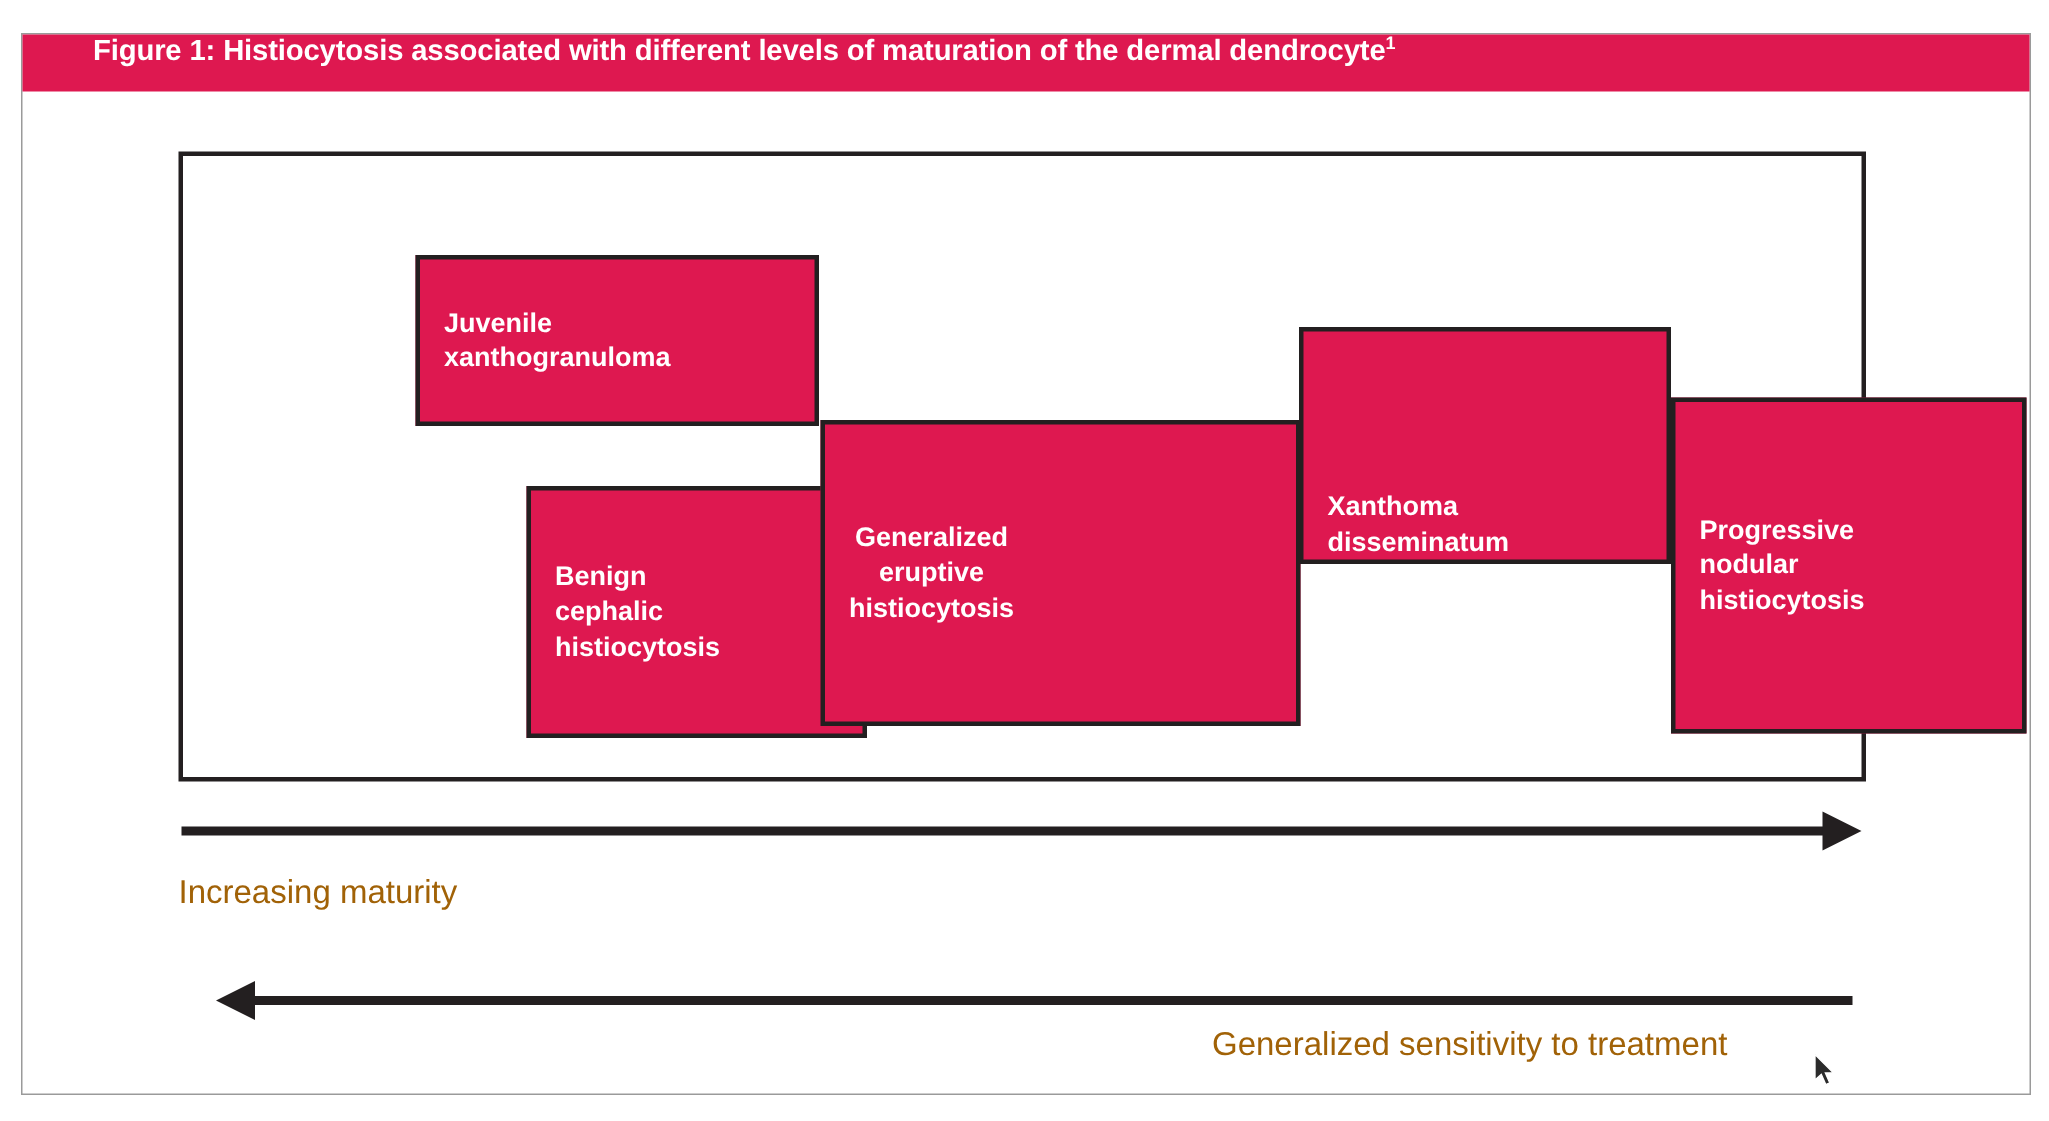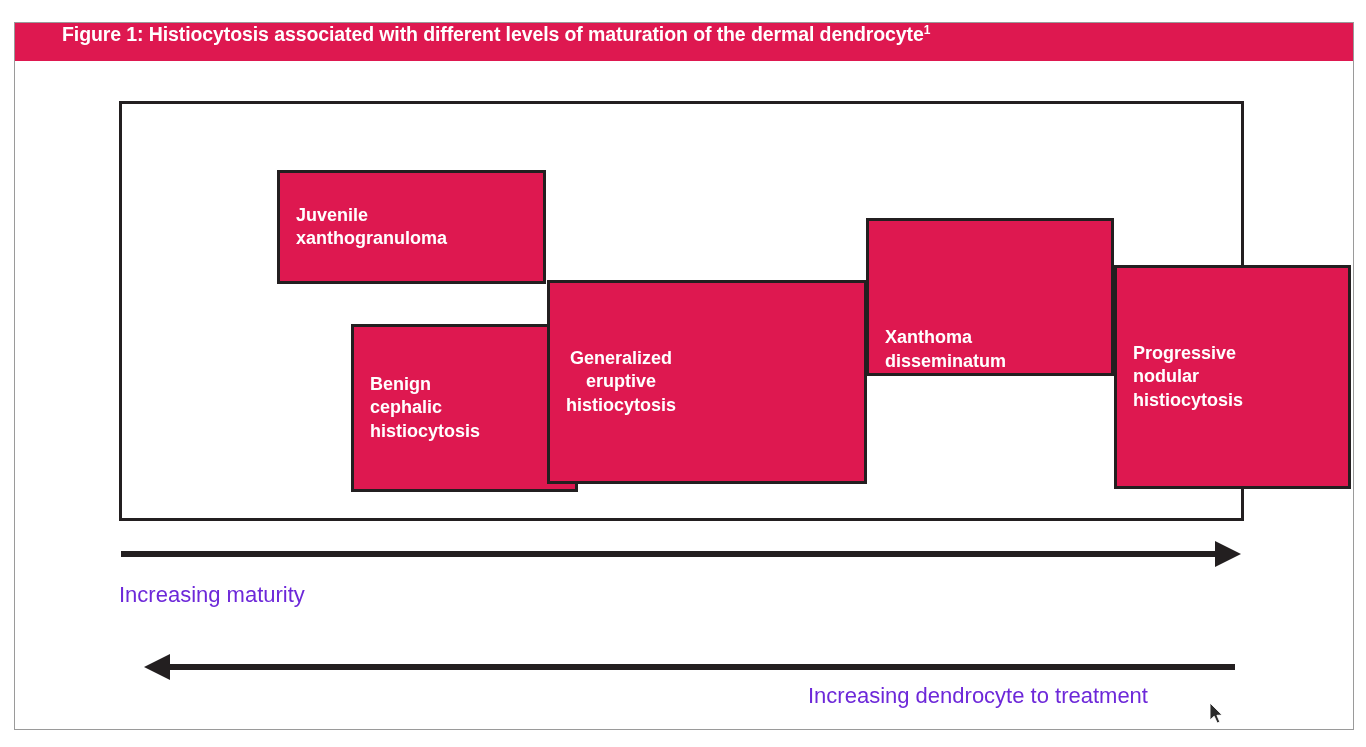--- a/index.html
+++ b/index.html
@@ -127,21 +127,21 @@
   }
 
   .arrow-maturity .arrow-line { left: 106px; top: 490px; width: 1095px; }
   .arrow-maturity .arrow-head { left: 1200px; top: 480px; }
 
   .arrow-sensitivity .arrow-line { left: 155px; top: 603px; width: 1065px; }
   .arrow-sensitivity .arrow-head { left: 129px; top: 593px; }
 
   .axis-label {
     position: absolute;
-    color: #6d28d9;
+    color: #a16207;
     font-size: 22px;
     font-weight: normal;
     font-family: "Liberation Sans", sans-serif;
     white-space: nowrap;
   }
   .axis-label.maturity    { left: 104px; top: 521px; }
   .axis-label.sensitivity { left: 793px; top: 622px; }
 
   
   .mouse-cursor {
@@ -193,20 +193,20 @@
     <div class="arrow-row arrow-maturity">
       <div class="arrow-line"></div>
       <div class="arrow-head right"></div>
     </div>
     <div class="axis-label maturity">Increasing maturity</div>
 
     <div class="arrow-row arrow-sensitivity">
       <div class="arrow-line"></div>
       <div class="arrow-head left"></div>
     </div>
-    <div class="axis-label sensitivity">Increasing dendrocyte to treatment</div>
+    <div class="axis-label sensitivity">Generalized sensitivity to treatment</div>
 
   </div>
 </div>
 
 <svg class="mouse-cursor" viewBox="0 0 16 22" xmlns="http://www.w3.org/2000/svg">
   <polygon points="0,0 0,17 4.2,13.2 7.2,20 9.8,18.9 6.9,12.3 12.2,12.1" fill="#2b2b2b" stroke="#ffffff" stroke-width="0.9"></polygon>
 </svg>
 
 </body></html>

